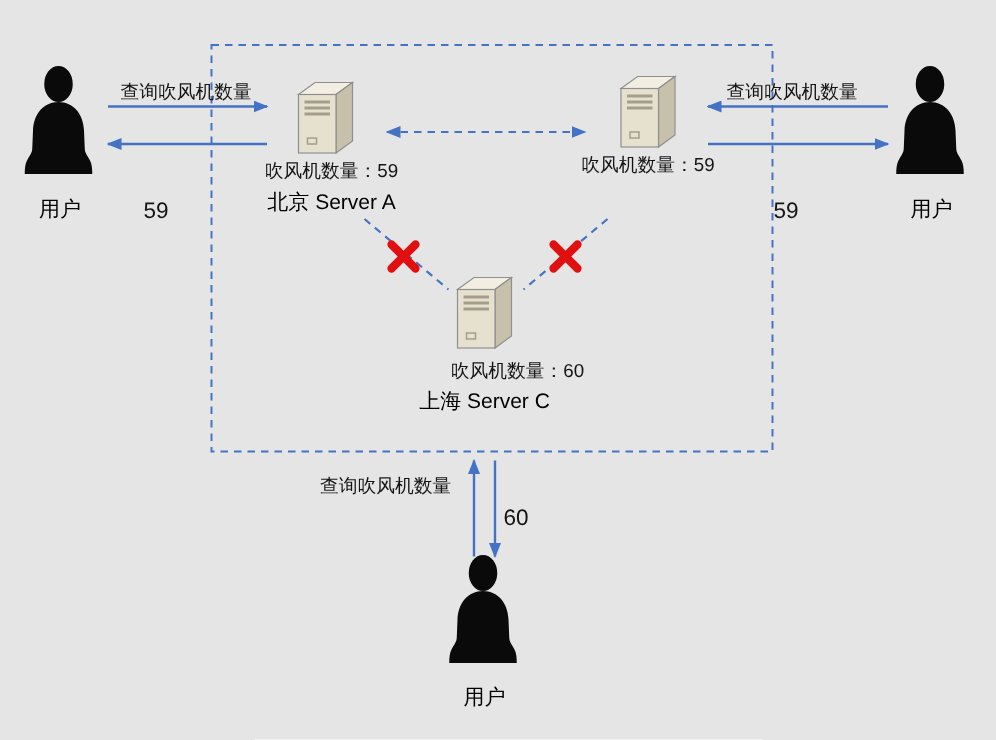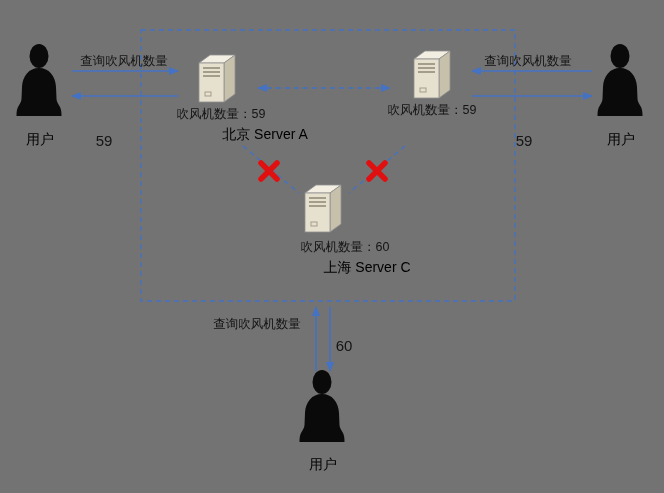--- a/index.html
+++ b/index.html
@@ -1,34 +1,34 @@
 <!DOCTYPE html>
 <html><head>
 <meta charset="utf-8">
 <style>
   * { margin:0; padding:0; box-sizing:border-box; }
   html,body { background:#ffffff; }
   .canvas {
     position:relative;
     width:664px; height:493px;
-    background:#737373;
+    background:#e5e5e5;
     font-family:"Liberation Sans", sans-serif;
     overflow:hidden;
   }
   .overlay { position:absolute; left:0; top:0; }
   .icon { position:absolute; }
   .lbl {
     position:absolute;
     font-size:12.5px;
     color:#141414;
     white-space:nowrap;
     transform:translateX(-50%);
     line-height:1.2;
   }
-  .lbl.name { font-size:14px; color:#000;margin-left:44px; }
+  .lbl.name { font-size:14px; color:#000; }
   .lbl.user { font-size:14px; font-weight:normal; color:#000; }
   .lbl.num { font-size:15px;margin-top:32px; }
 </style>
 </head>
 <body>
 
 <div class="canvas">
 
   <svg class="overlay" width="664" height="493" viewBox="0 0 664 493">
     <defs>

